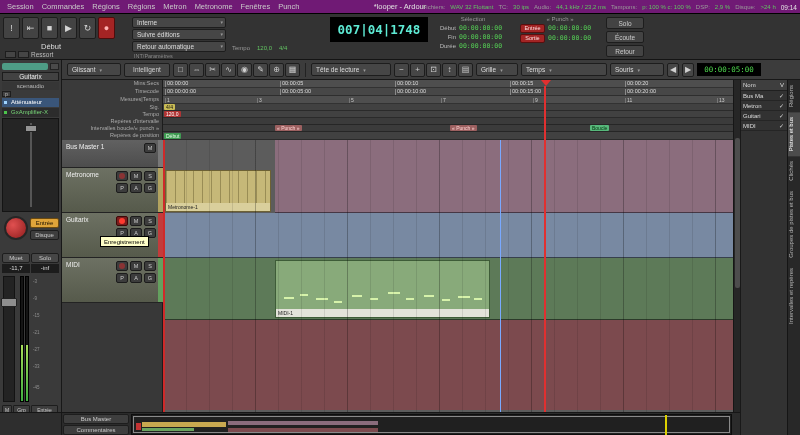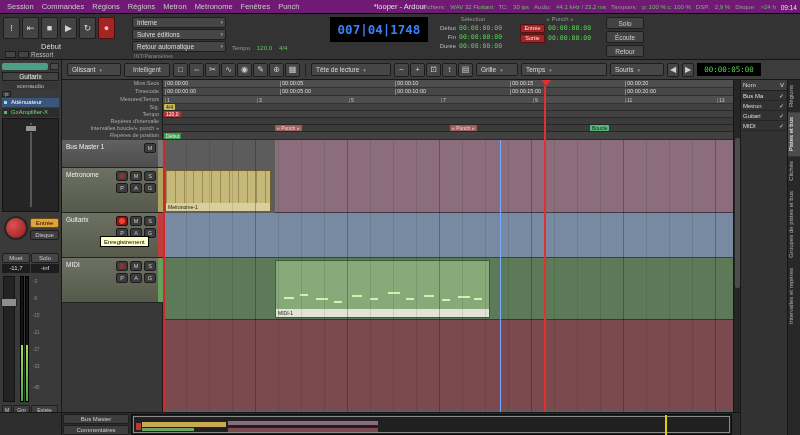--- a/index.html
+++ b/index.html
@@ -29,21 +29,21 @@
   #tp-spring{position:absolute;left:5px;top:37px;display:flex;align-items:center;gap:2px;font-size:6.5px;color:#bbb}
   .mini-toggle{width:11px;height:7px;background:#454545;border:1px solid #1d1d1d}
   #tp-drops{position:absolute;left:132px;top:3px;width:94px}
   .drop{height:11px;background:#464646;border:1px solid #1d1d1d;border-radius:2px;font-size:6.5px;
         display:flex;align-items:center;padding:0 4px;margin-bottom:1px;color:#ddd;position:relative;white-space:nowrap}
   .drop::after{content:"▾";position:absolute;right:2px;top:1px;font-size:5px;color:#9a9a9a}
   #tp-sync-caption{font-size:5.5px;color:#8a8a8a;padding-left:2px}
   .led-clock{background:#000;display:flex;align-items:center;justify-content:center;
              font-family:"DejaVu Sans Mono",monospace;font-weight:bold}
   #clock-primary{position:absolute;left:230px;top:3px;width:94px;height:25px;color:#ff4136;font-size:12.5px}
-  #clock-secondary{position:absolute;left:330px;top:3px;width:98px;height:25px;color:#3b82f6;font-size:12.5px}
+  #clock-secondary{position:absolute;left:330px;top:3px;width:98px;height:25px;color:#5eead4;font-size:12.5px}
   #clock-sub{position:absolute;left:232px;top:31px;width:196px;font-size:6px;color:#9a9a9a;display:flex;gap:7px}
   #clock-sub .gv{color:#62c462}
   #tp-selection{position:absolute;left:434px;top:2px;width:78px}
   .sel-title{font-size:6px;color:#999;text-align:center;margin-bottom:1px}
   .sel-row{display:flex;align-items:center;gap:3px;height:9px}
   .sel-label{width:22px;font-size:6px;color:#bbb;text-align:right}
   .sel-value{font-family:"DejaVu Sans Mono",monospace;font-size:6.5px;color:#55d055}
   #tp-punch{position:absolute;left:520px;top:2px;width:80px}
   .punch-row{display:flex;align-items:center;gap:3px;height:10px}
   .punch-btn{width:25px;height:9px;background:#a22424;border:1px solid #570f0f;color:#ffdede;

